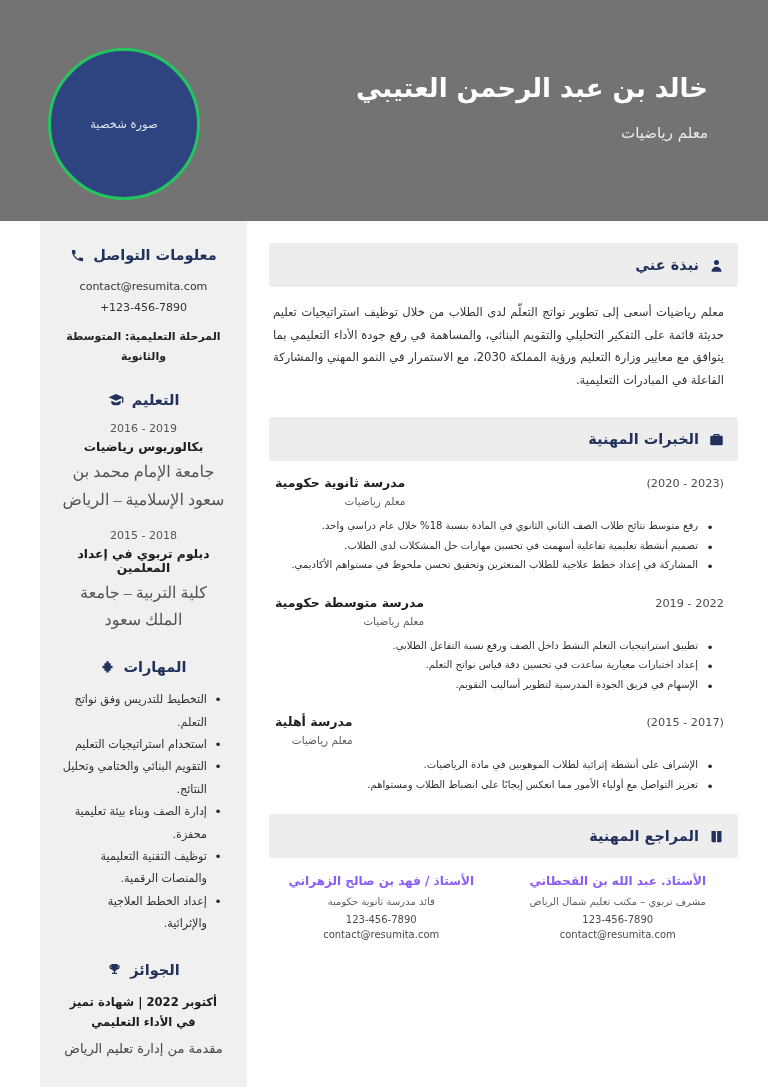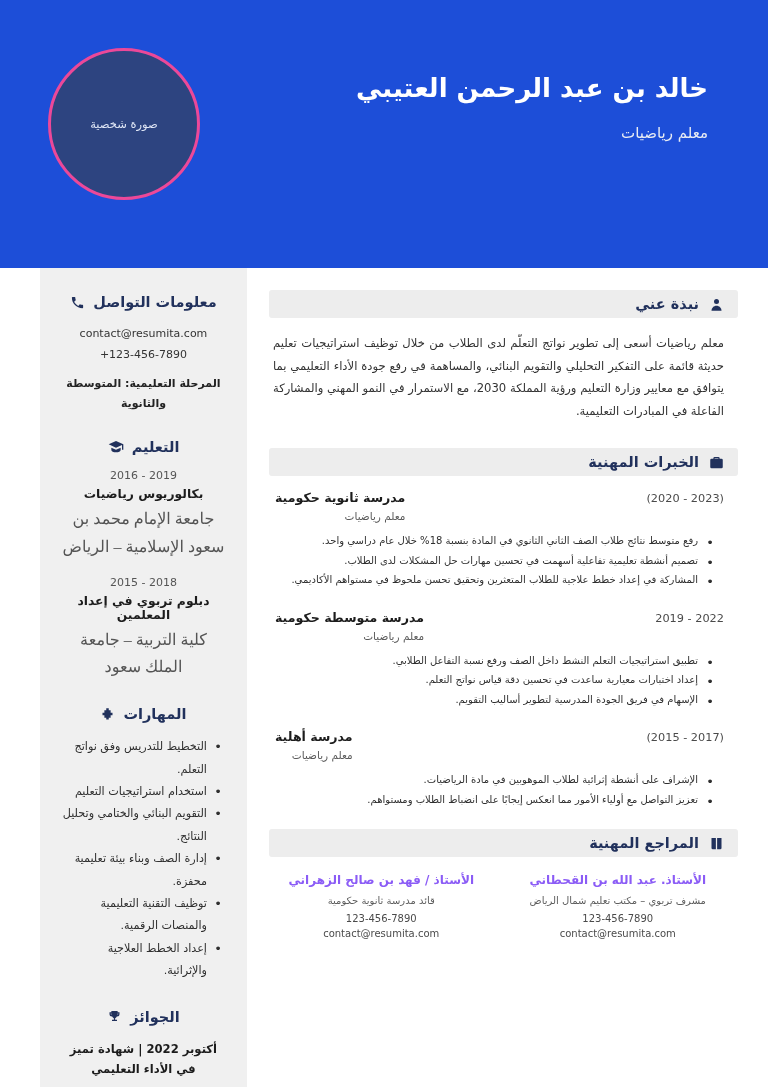--- a/index.html
+++ b/index.html
@@ -18,22 +18,22 @@
     position: relative;
     width: 768px;
     height: 1087px;
     background: #ffffff;
     box-sizing: border-box;
   }
 
   
   .header {
     position: relative;
-    height: 268px;
-    background: #1d4ed8;
+    height: 221px;
+    background: #737373;
     display: flex;
     align-items: center;
   }
   .header-text {
     position: absolute;
     right: 60px;
     top: 72px;
     text-align: right;
     color: #ffffff;
   }
@@ -51,21 +51,21 @@
     color: #e9ecf3;
   }
   .photo-circle {
     position: absolute;
     left: 48px;
     top: 48px;
     width: 146px;
     height: 146px;
     border-radius: 50%;
     background: #2d4480;
-    border: 3px solid #ec4899;
+    border: 3px solid #22c55e;
     display: flex;
     align-items: center;
     justify-content: center;
     color: #dfe6f5;
     font-size: 11.5px;
   }
 
   
   .body-wrap {
     display: flex;
@@ -87,21 +87,21 @@
   }
 
   
   .sec-head {
     background: #ededed;
     border-radius: 3px;
     height: 28px;
     display: flex;
     align-items: center;
     justify-content: flex-start;
-    padding: 0 14px;
+    padding: 8px 14px;
     gap: 10px;
     margin-bottom: 14px;
   }
   .sec-head .title {
     font-size: 14.5px;
     font-weight: bold;
     color: #21315c;
   }
   .sec-head .ico {
     color: #21315c;

